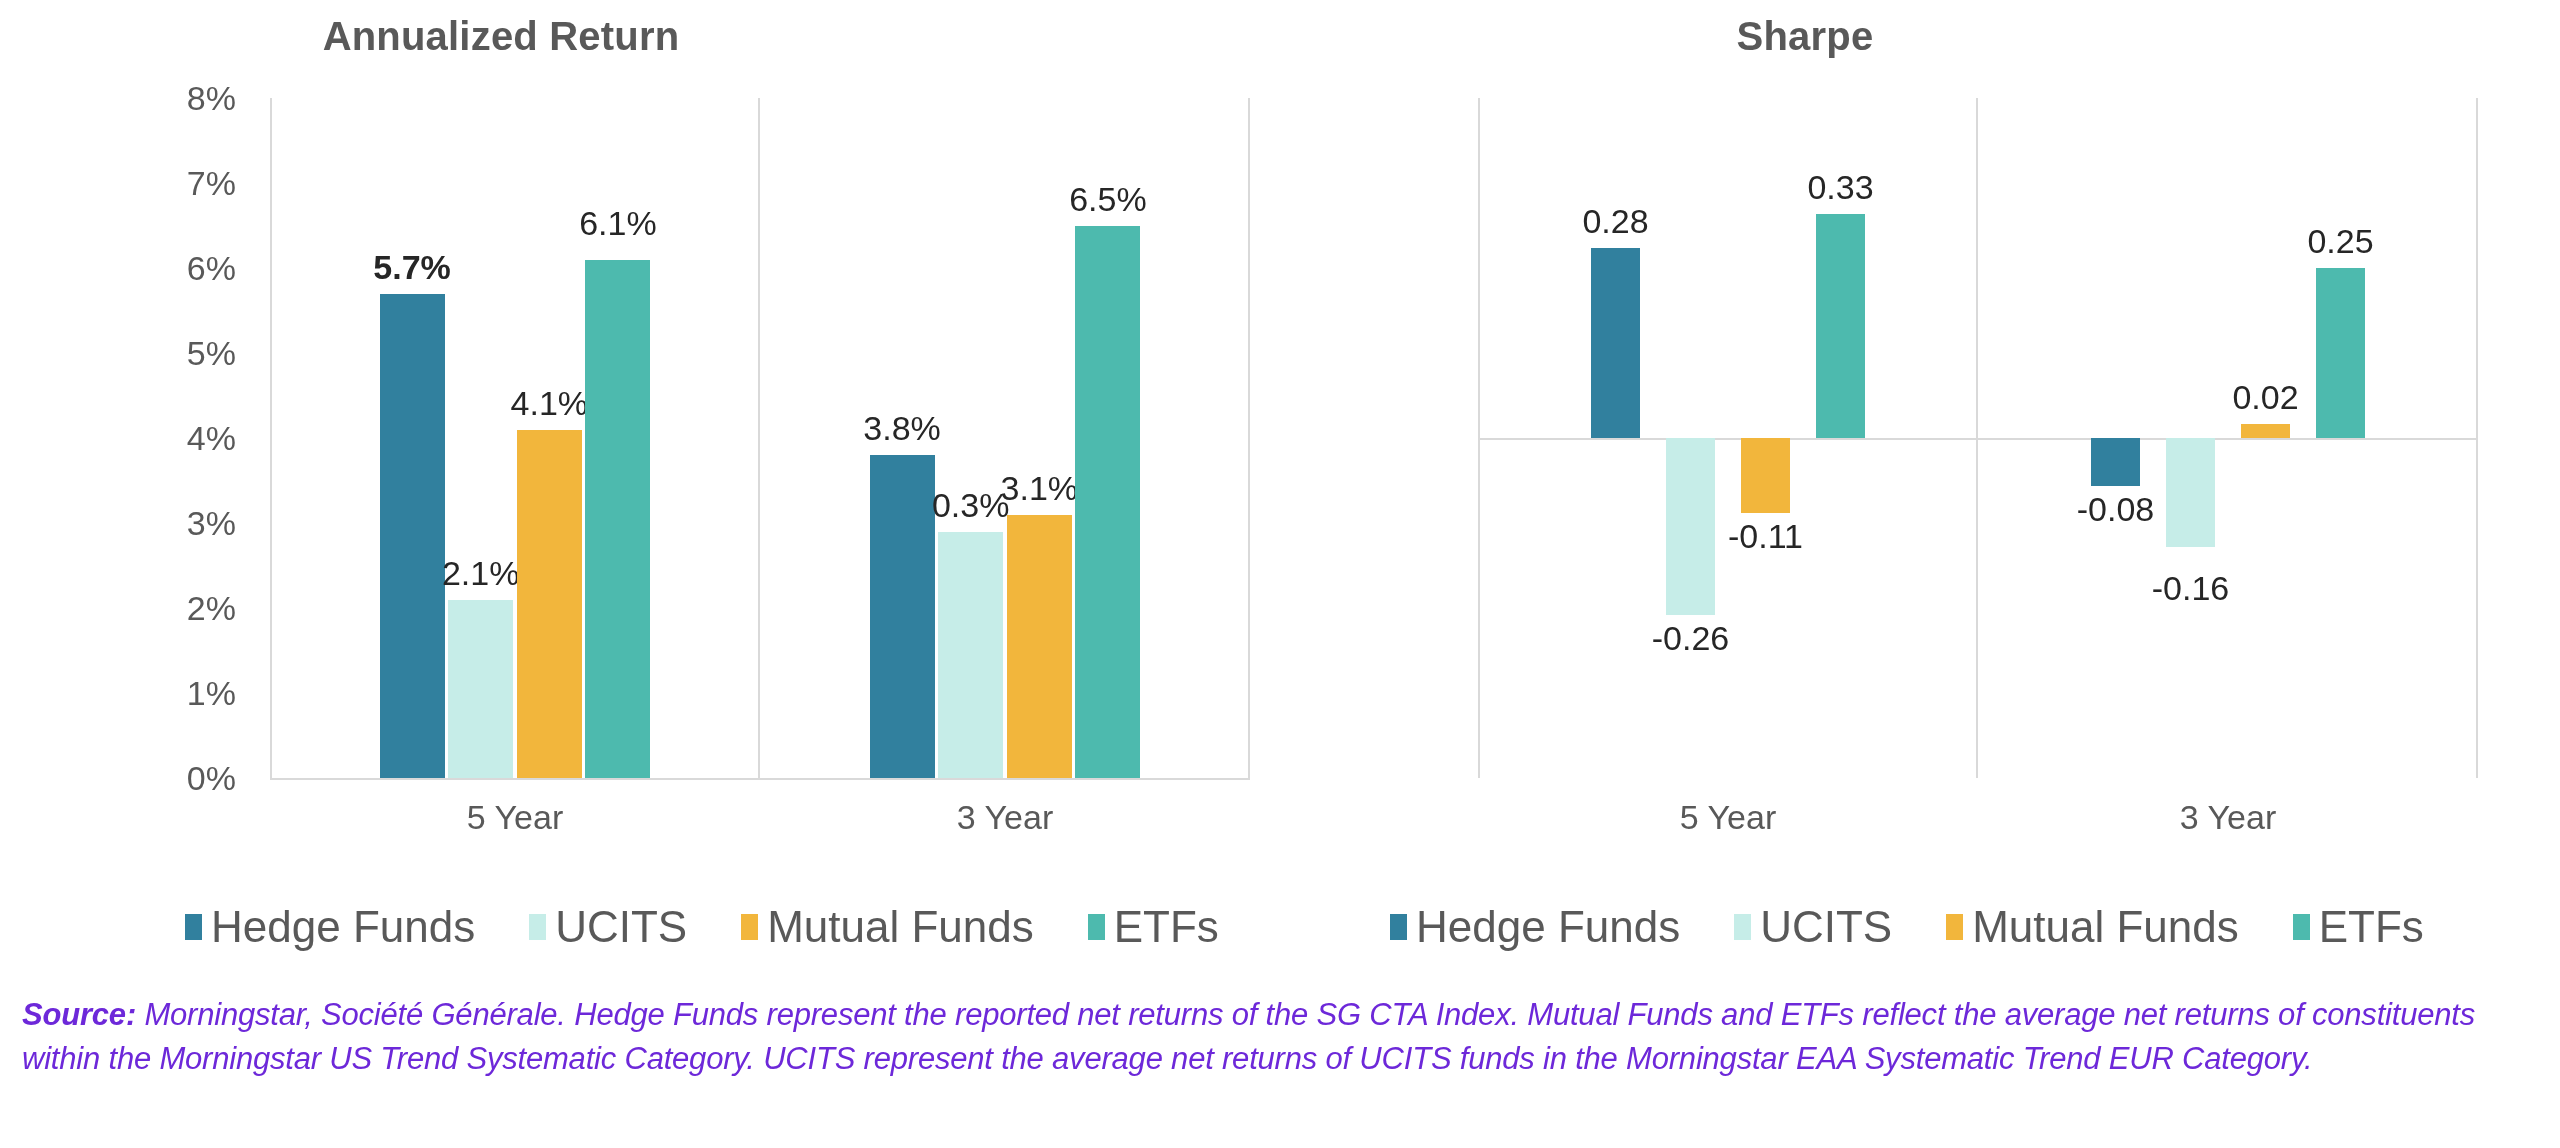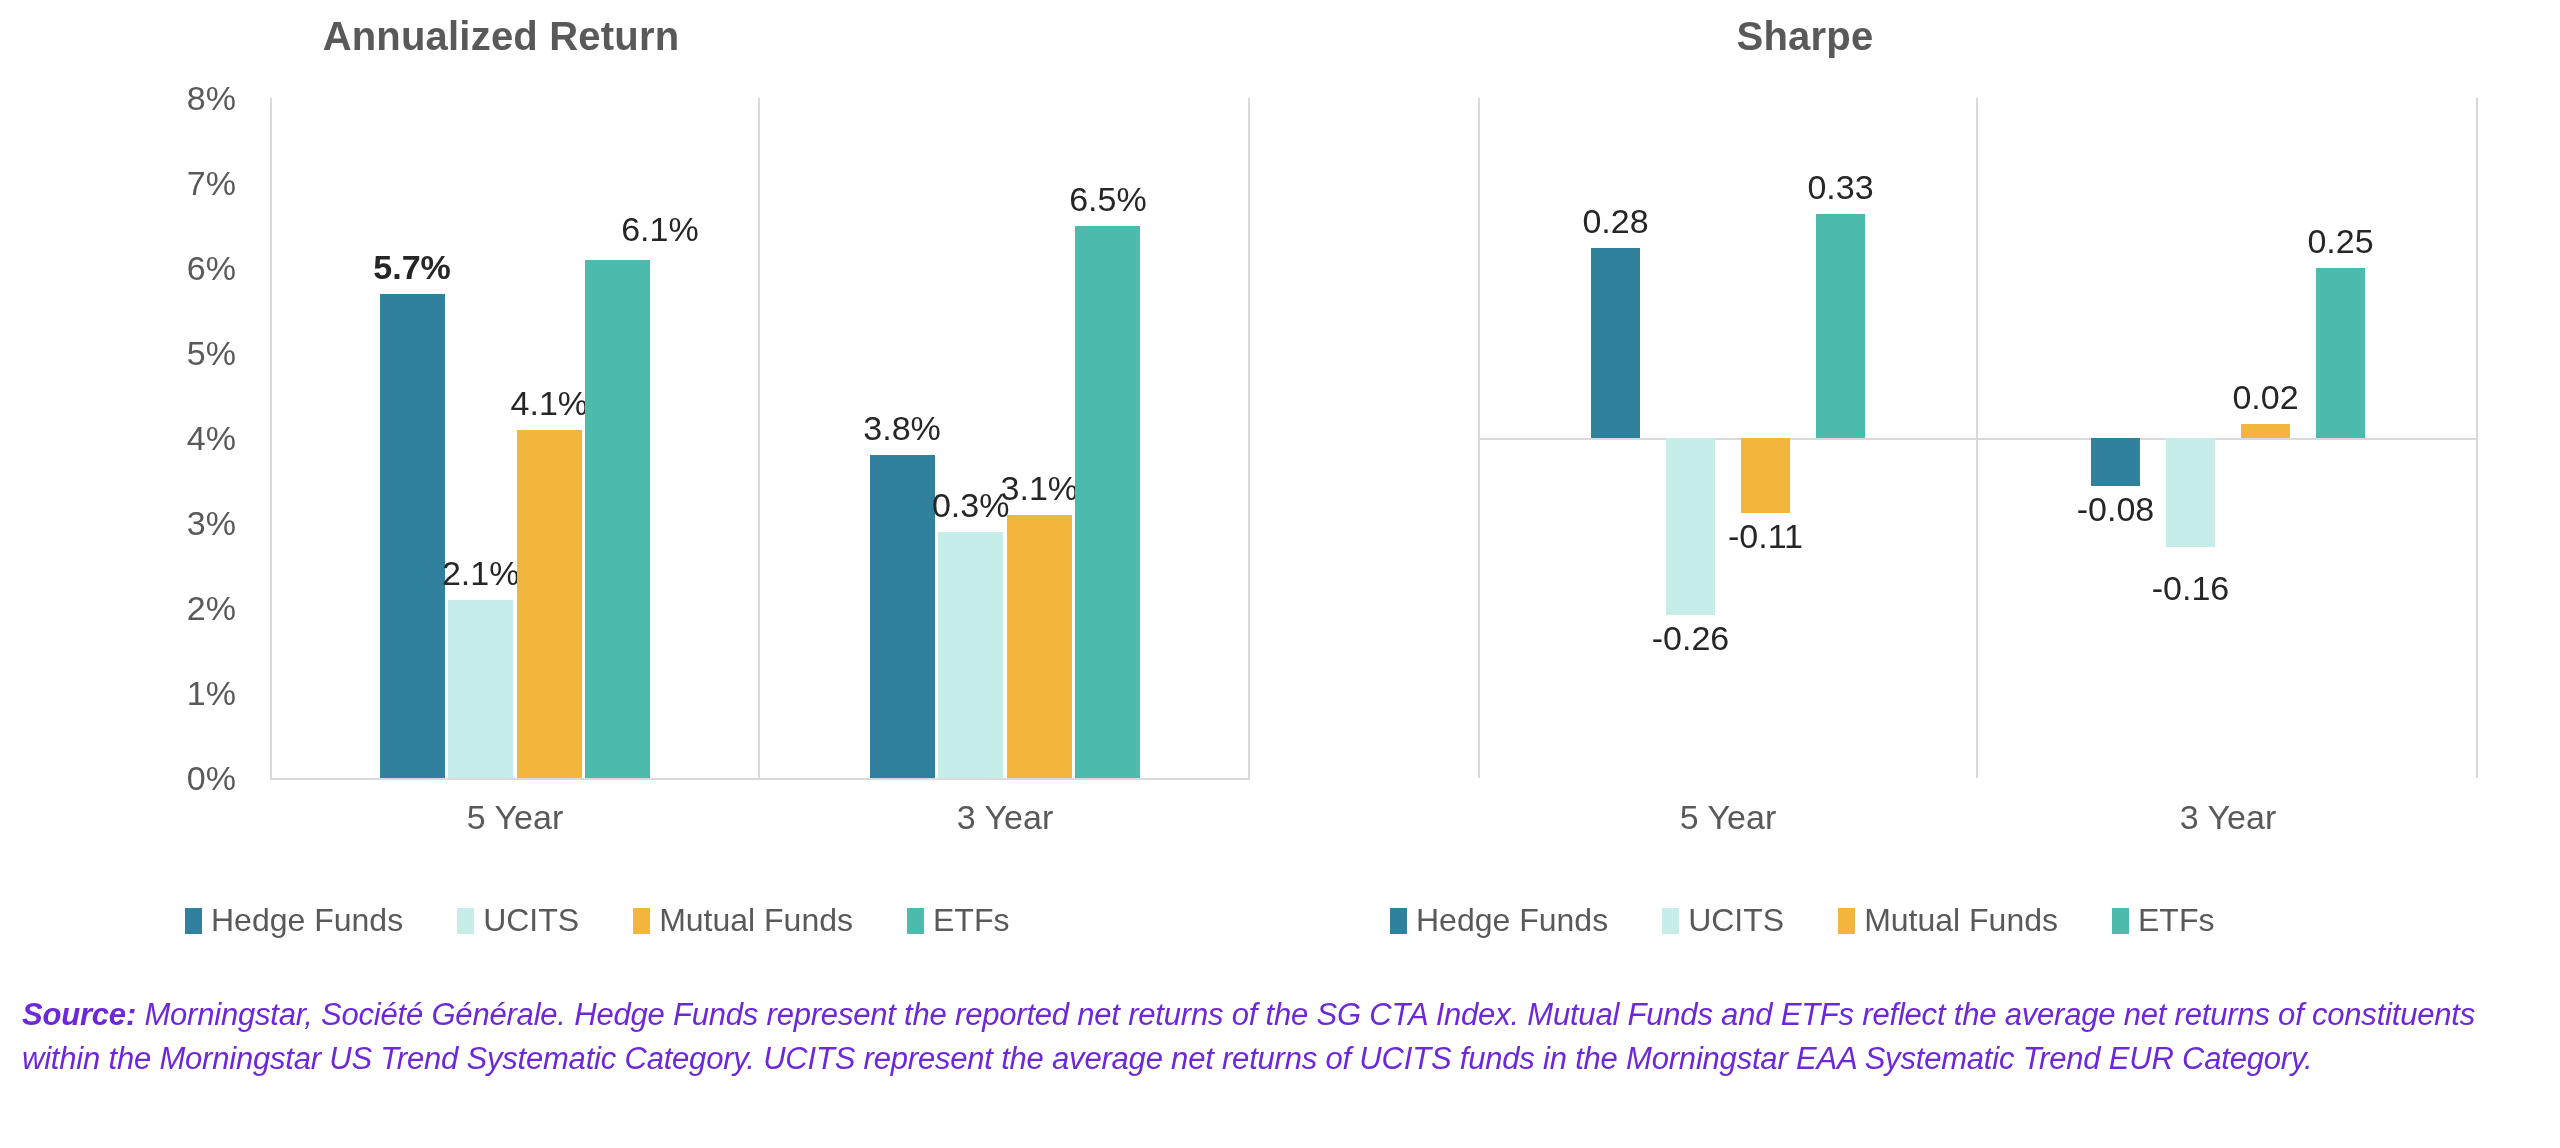--- a/index.html
+++ b/index.html
@@ -64,21 +64,21 @@
     text-align:center;white-space:nowrap;
     transform:translateX(-50%);
   }
   #plot-return .cat-label{top:700px;}
   #plot-sharpe .cat-label{top:700px;}
 
   
   .legend{
     position:absolute;top:902px;
     display:flex;align-items:center;
-    font-size:32px;color:#595959;
+    font-size:44px;color:#595959;
   }
   #legend-return{left:185px;}
   #legend-sharpe{left:1390px;}
   .legend .item{display:flex;align-items:center;margin-right:54px;}
   .legend .item:last-child{margin-right:0;}
   .legend .swatch{
     width:17px;height:26px;margin-right:9px;display:inline-block;flex:0 0 auto;
   }
 
   
@@ -115,21 +115,21 @@
       <div class="axis-line zero-line" style="top: 680px;"></div>
       <div class="group" style="left: 0px; width: 490px;">
         <div class="axis-line v-axis" style="left: 488px;"></div>
         <div class="bar" style="left: 109.515px; width: 65.17px; top: 195.5px; height: 484.5px; bottom: auto; background: rgb(49, 128, 158);"></div>
         <div class="blabel" style="left: 142.1px; top: 149.5px; font-weight: bold;">5.7%</div>
         <div class="bar" style="left: 178.115px; width: 65.17px; top: 501.5px; height: 178.5px; bottom: auto; background: rgb(198, 237, 232);"></div>
         <div class="blabel" style="left: 210.7px; top: 455.5px;">2.1%</div>
         <div class="bar" style="left: 246.715px; width: 65.17px; top: 331.5px; height: 348.5px; bottom: auto; background: rgb(242, 182, 60);"></div>
         <div class="blabel" style="left: 279.3px; top: 285.5px;">4.1%</div>
         <div class="bar" style="left: 315.315px; width: 65.17px; top: 161.5px; height: 518.5px; bottom: auto; background: rgb(77, 186, 174);"></div>
-        <div class="blabel" style="left: 347.9px; top: 112px; margin-left: 42px;">6.1%</div>
+        <div class="blabel" style="left: 347.9px; top: 106px;">6.1%</div>
         <div class="cat-label" style="left: 245px;">5 Year</div>
       </div>
       <div class="group" style="left: 490px; width: 490px;">
         <div class="axis-line v-axis" style="left: 488px;"></div>
         <div class="bar" style="left: 109.515px; width: 65.17px; top: 357px; height: 323px; bottom: auto; background: rgb(49, 128, 158);"></div>
         <div class="blabel" style="left: 142.1px; top: 311px;">3.8%</div>
         <div class="bar" style="left: 178.115px; width: 65.17px; top: 433.5px; height: 246.5px; bottom: auto; background: rgb(198, 237, 232);"></div>
         <div class="blabel" style="left: 210.7px; top: 387.5px;">0.3%</div>
         <div class="bar" style="left: 246.715px; width: 65.17px; top: 416.5px; height: 263.5px; bottom: auto; background: rgb(242, 182, 60);"></div>
         <div class="blabel" style="left: 279.3px; top: 370.5px;">3.1%</div>

